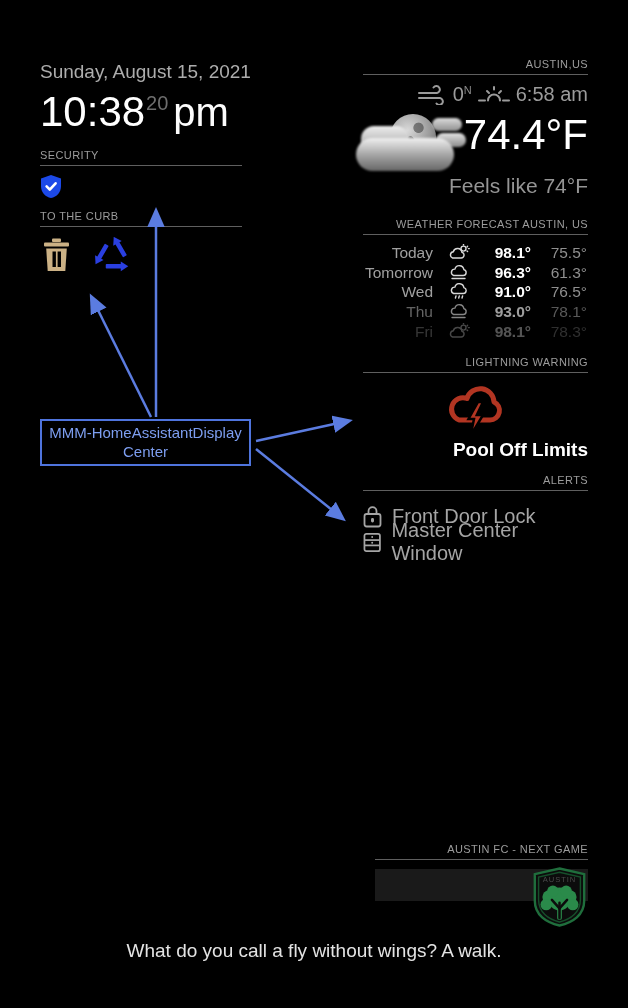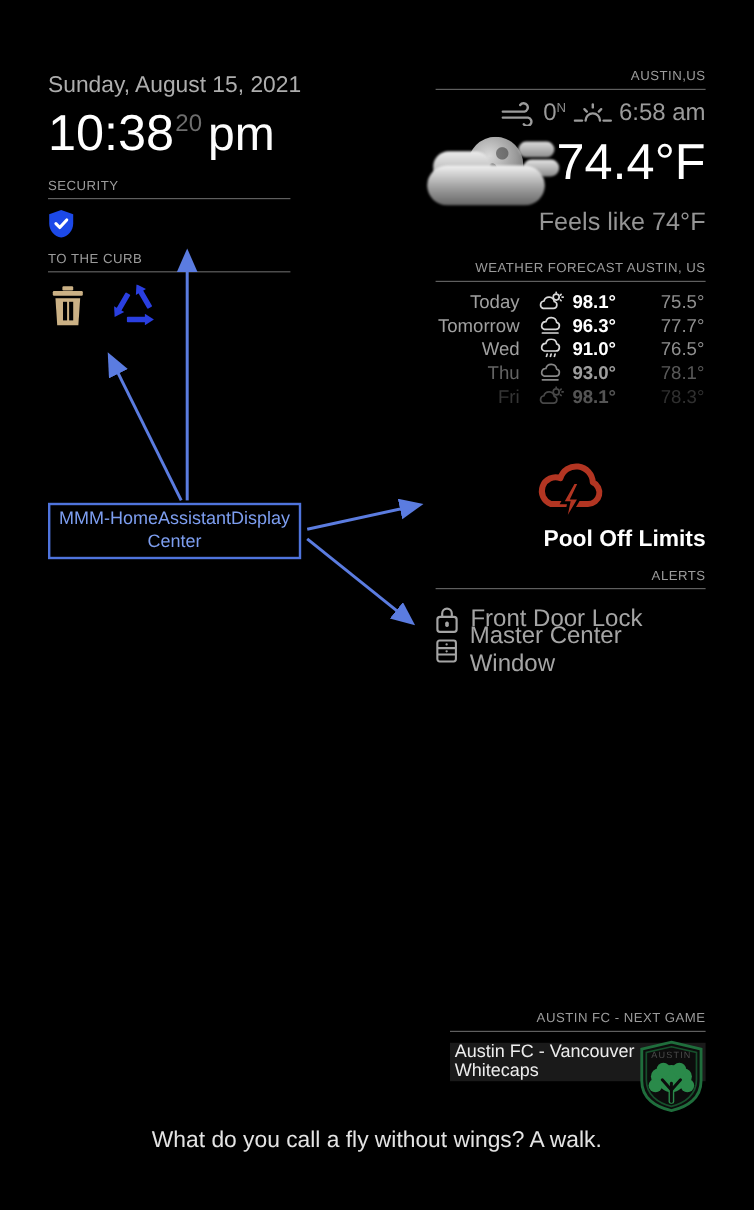--- a/index.html
+++ b/index.html
@@ -55,21 +55,21 @@
   .temp{left:363px;top:112px;width:225px;text-align:right;font-size:42px;line-height:46px;color:#fff;}
   .feels{left:363px;top:174px;width:225px;text-align:right;font-size:21px;color:#959595;}
 
   
   .fc-header{left:363px;top:218px;width:225px;}
   .fc-table{left:363px;top:243px;width:225px;display:grid;
             grid-template-columns:78px 36px 58px 53px;font-size:15.5px;line-height:19.7px;}
   .fc-day{color:#a0a0a0;text-align:right;padding-right:8px;}
   .fc-icon{text-align:center;}
   .fc-icon svg{vertical-align:-2px;}
-  .fc-max{color:#fff;font-weight:bold;text-align:left;padding-right:4px;}
+  .fc-max{color:#fff;font-weight:bold;text-align:right;padding-right:4px;}
   .fc-min{color:#8f8f8f;text-align:right;padding-right:1px;}
   .op62{opacity:.62;} .op33{opacity:.33;}
 
   
   .lt-header{left:363px;top:356px;width:225px;}
   .lt-icon{left:363px;top:381px;width:225px;display:flex;justify-content:center;}
   .lt-msg{left:363px;top:439px;width:225px;text-align:right;font-weight:bold;font-size:19px;color:#ffffff;}
 
   
   .al-header{left:363px;top:474px;width:225px;}
@@ -198,21 +198,21 @@
     <div class="fc-min">75.5°</div>
 
     <div class="fc-day">Tomorrow</div>
     <div class="fc-icon">
       <svg width="22" height="16" viewBox="0 0 22 16" fill="none" stroke="#d8d8d8" stroke-width="1.4" stroke-linecap="round">
         <path d="M5.6 11.5 h9.6 a3 3 0 0 0 .7-5.9 a4.6 4.6 0 0 0 -9 -.5 a3.3 3.3 0 0 0 -1.3 6.4 z"></path>
         <line x1="4" y1="14.5" x2="17" y2="14.5"></line>
       </svg>
     </div>
     <div class="fc-max">96.3°</div>
-    <div class="fc-min">77.7°</div>
+    <div class="fc-min">61.3°</div>
 
     <div class="fc-day">Wed</div>
     <div class="fc-icon">
       <svg width="22" height="16" viewBox="0 0 22 16" fill="none" stroke="#d8d8d8" stroke-width="1.4" stroke-linecap="round">
         <path d="M5.6 10.5 h9.6 a3 3 0 0 0 .7-5.9 a4.6 4.6 0 0 0 -9 -.5 a3.3 3.3 0 0 0 -1.3 6.4 z"></path>
         <line x1="8" y1="13" x2="7.4" y2="15"></line>
           <line x1="11.3" y1="13" x2="10.7" y2="15"></line>
           <line x1="14.6" y1="13" x2="14" y2="15"></line>
       </svg>
     </div>
@@ -237,20 +237,21 @@
           <line x1="19.6" y1="2.3" x2="19" y2="2.9"></line>
         <line x1="21.3" y1="4.6" x2="20.4" y2="4.6"></line>
           <line x1="19.6" y1="7.6" x2="19" y2="7"></line>
         <path d="M4.6 14 h8.6 a2.9 2.9 0 0 0 .7-5.7 a4.4 4.4 0 0 0 -8.6 -.5 a3.2 3.2 0 0 0 -.7 6.2 z"></path>
       </svg>
     </div>
     <div class="fc-max op33">98.1°</div>
     <div class="fc-min op33">78.3°</div>
   </div>
 
+  <div class="abs mod-header right-align lt-header">LIGHTNING WARNING</div>
   <div class="abs lt-icon">
     <svg width="64" height="58" viewBox="0 0 64 58">
       <path d="M15 39 h31 a9.5 9.5 0 0 0 4-18.1 a13.8 13.8 0 0 0 -27 -3.4 a10 10 0 0 0 -8 21.5 z" fill="none" stroke="#b23522" stroke-width="5" stroke-linejoin="round"></path>
       <polygon points="34,21 24.5,38 30,38 26.5,55 39,34 32.8,34 39,21" fill="#b23522" stroke="#000" stroke-width="2.5"></polygon>
     </svg>
   </div>
   <div class="abs lt-msg">Pool Off Limits</div>
 
   <div class="abs mod-header right-align al-header">ALERTS</div>
   <div class="abs alert-row alert-1">
@@ -290,18 +291,17 @@
         <rect x="27.5" y="42" width="5" height="14" rx="2"></rect>
       </g>
       <g stroke="#0c0c0c" stroke-width="2.6" fill="none" stroke-linecap="round">
         <path d="M30 54 V38"></path>
           <path d="M30 44 L22 35"></path>
           <path d="M30 44 L38 35"></path>
       </g>
     </svg>
   </div>
   <div class="game-text">
-    <div class="game-line1">Austin FC - Vancouver Whitecaps</div>
   </div>
 
   <div class="abs joke">What do you call a fly without wings? A walk.</div>
 
 </div>
 
 </body></html>

